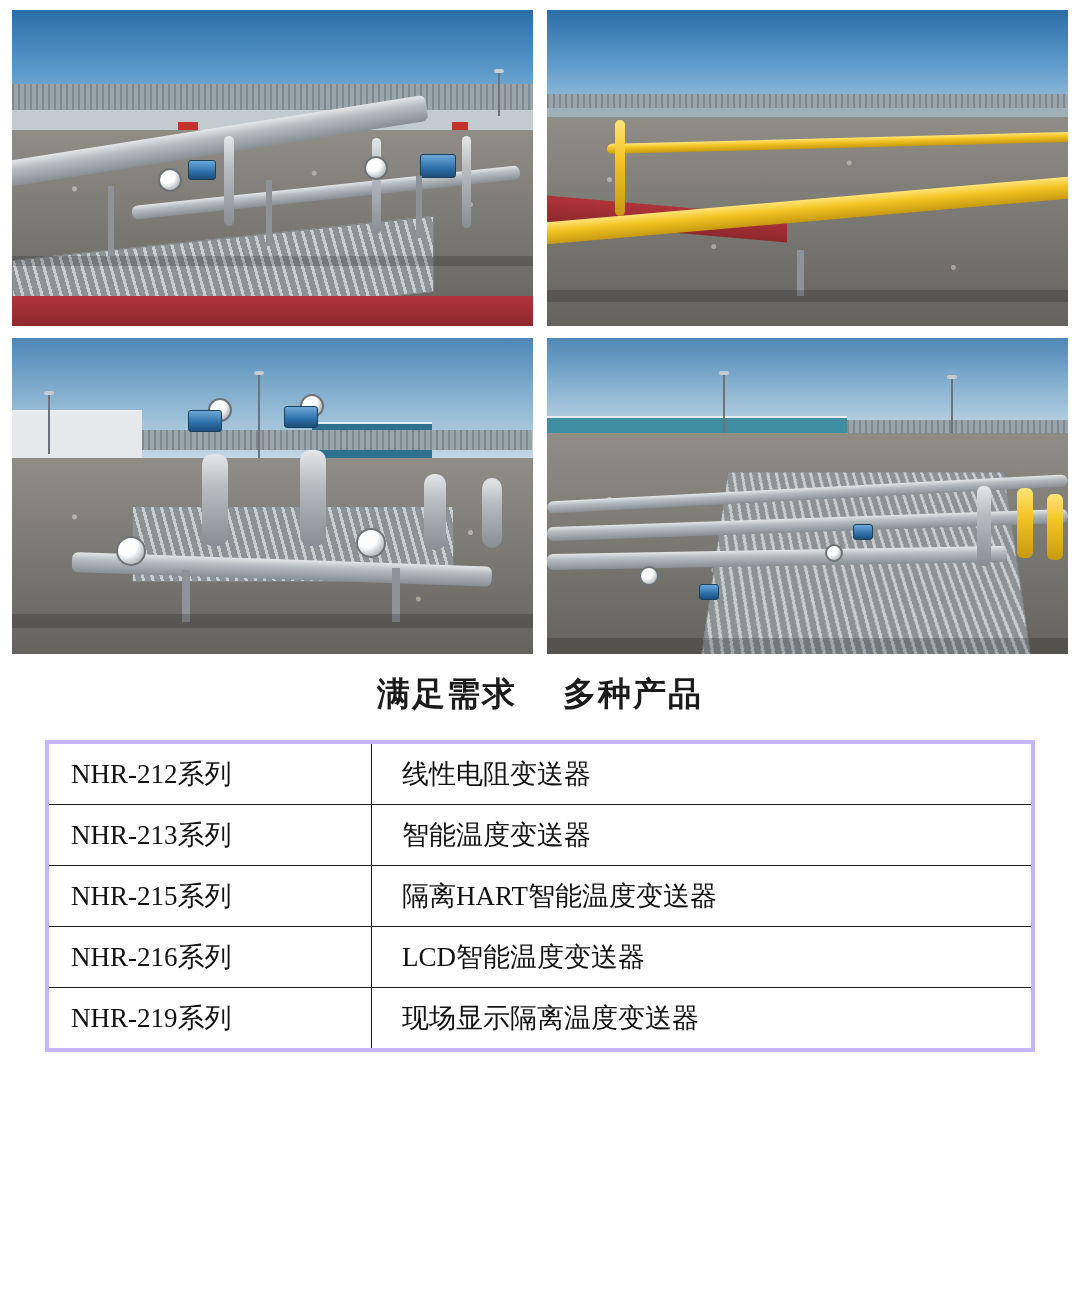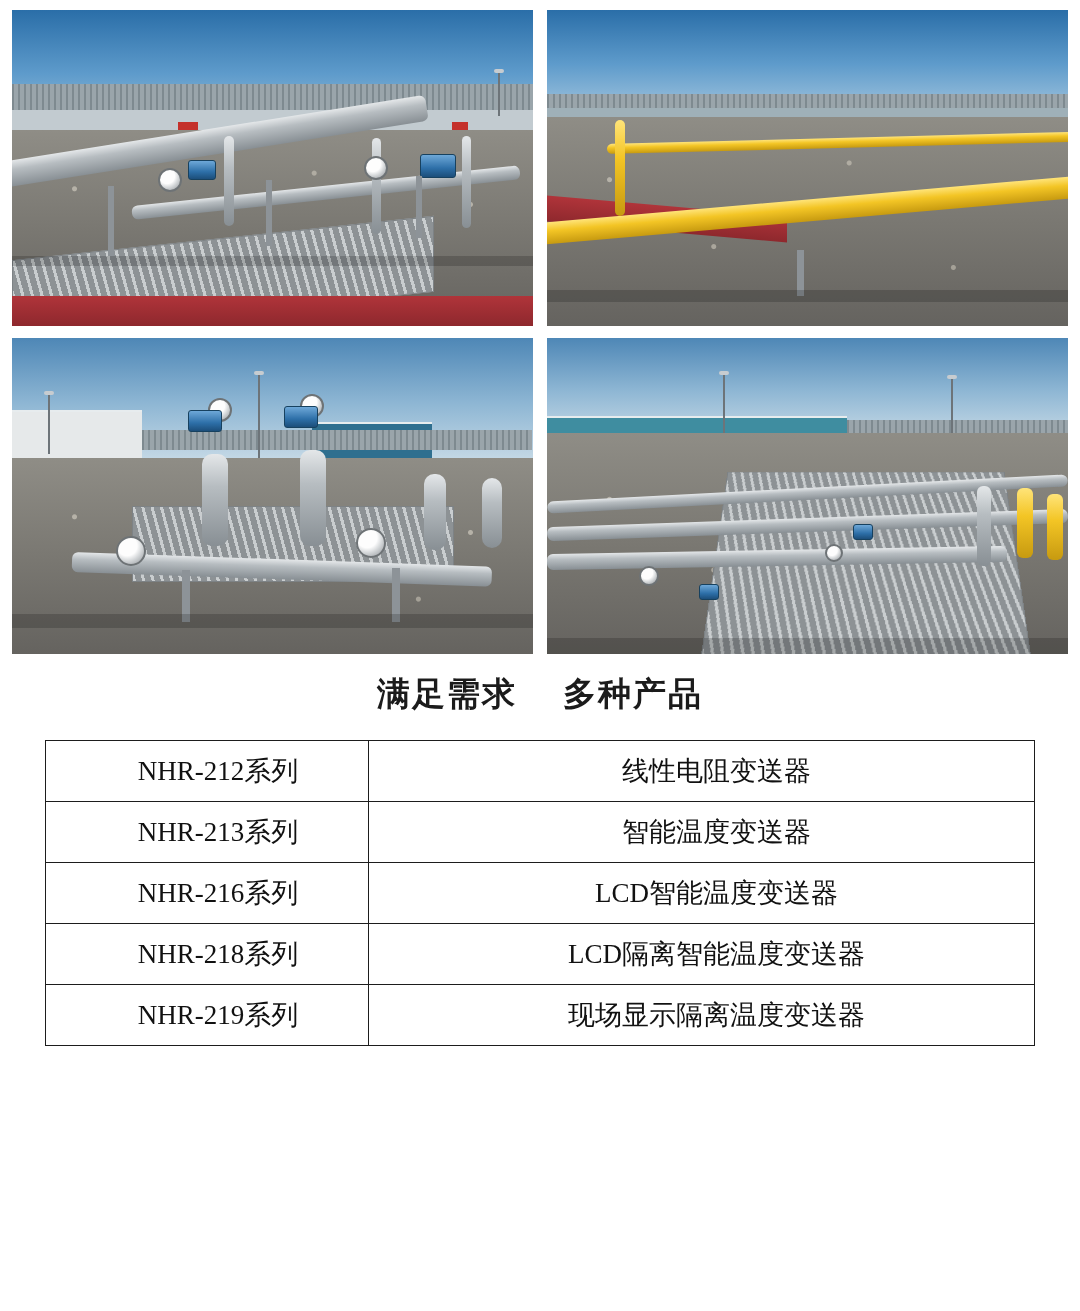--- a/index.html
+++ b/index.html
@@ -147,23 +147,22 @@
     width: 46px;
   }
 
   
   .spec-table {
     position: absolute;
     left: 45px;
     top: 740px;
     width: 990px;
     border-collapse: collapse;
-    border: 1px solid #c4b5fd;
+    border: 4px solid #c4b5fd;
     table-layout: fixed;
-    text-align: center;
   }
   .spec-table td {
     border: 1px solid #1d1d1d;
     height: 60px;
     font-size: 27px;
     color: #111;
     padding: 0 0 0 22px;
     font-family: "Liberation Serif", serif;
     white-space: nowrap;
   }
@@ -278,27 +277,27 @@
     <tbody>
       <tr>
         <td class="model">NHR-212系列</td>
         <td class="name">线性电阻变送器</td>
       </tr>
       <tr>
         <td class="model">NHR-213系列</td>
         <td class="name">智能温度变送器</td>
       </tr>
       <tr>
+        <td class="model">NHR-215系列</td>
+        <td class="name">隔离HART智能温度变送器</td>
+      </tr>
+      <tr>
         <td class="model">NHR-216系列</td>
         <td class="name">LCD智能温度变送器</td>
       </tr>
       <tr>
-        <td class="model">NHR-218系列</td>
-        <td class="name">LCD隔离智能温度变送器</td>
-      </tr>
-      <tr>
         <td class="model">NHR-219系列</td>
         <td class="name">现场显示隔离温度变送器</td>
       </tr>
     </tbody>
   </table>
 
 </div>
 
 </body></html>

